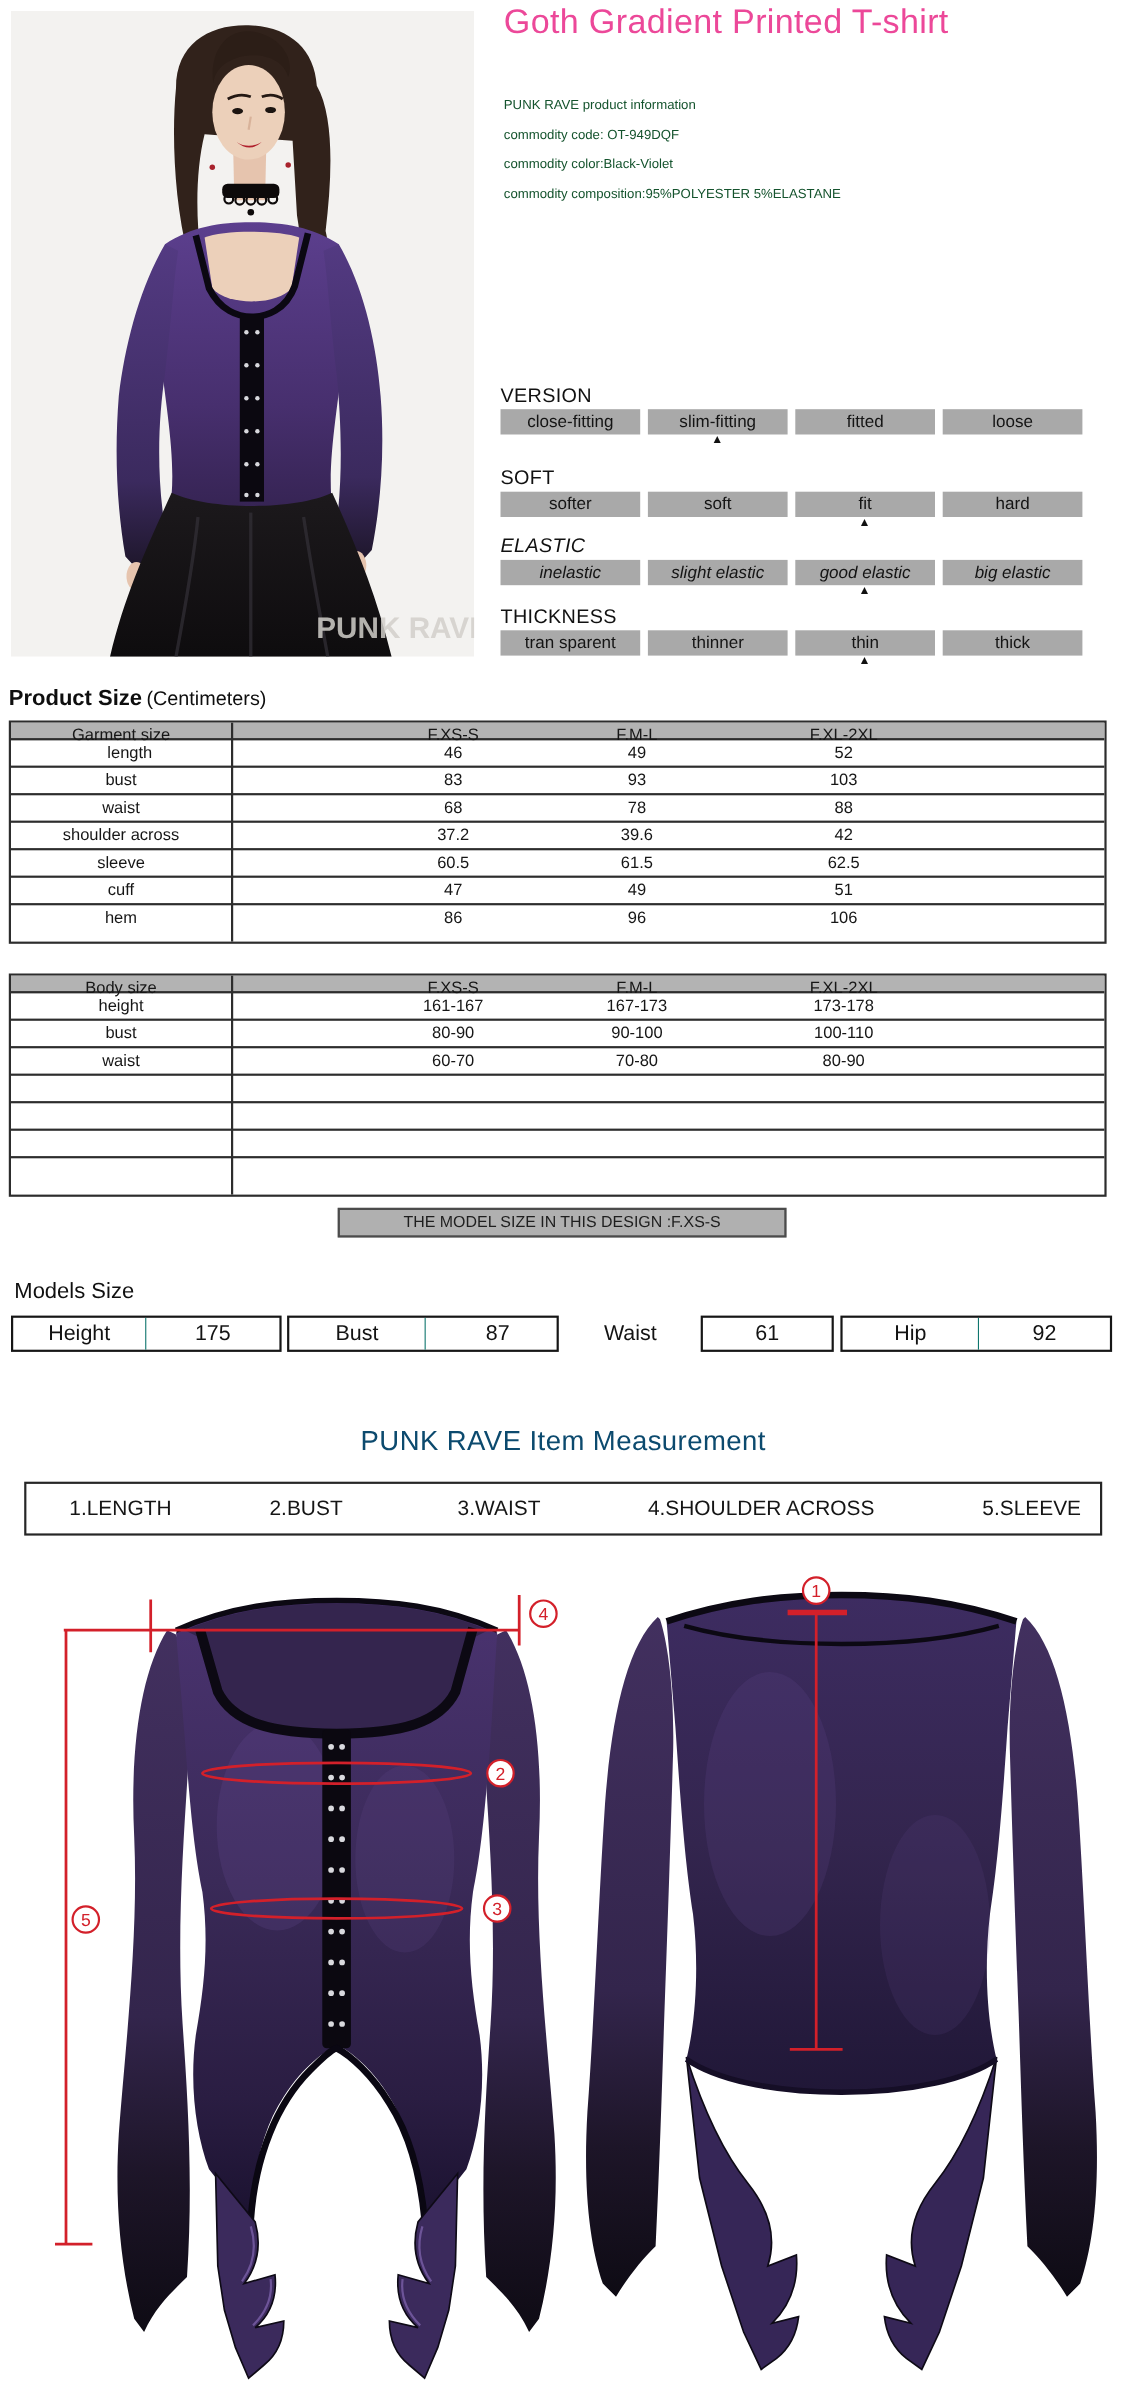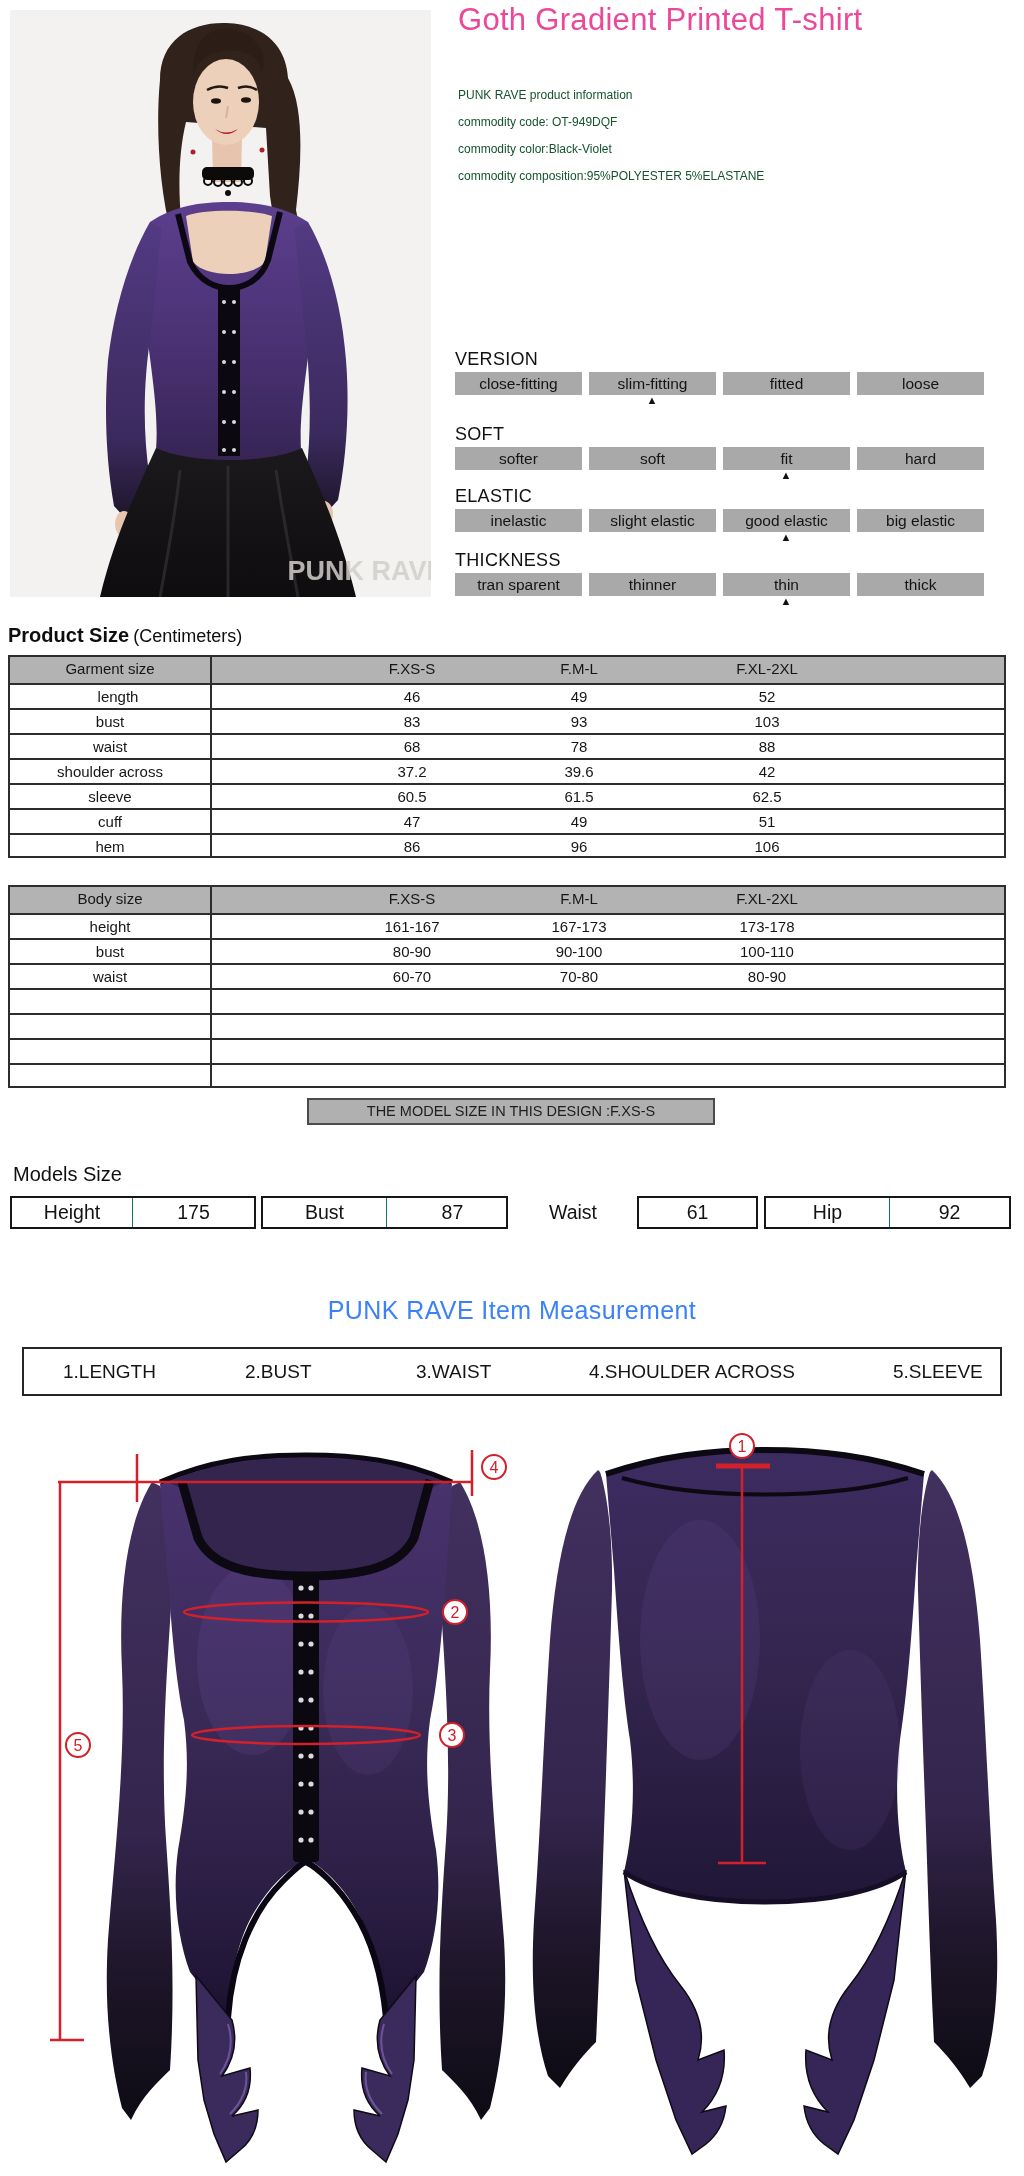--- a/index.html
+++ b/index.html
@@ -21,39 +21,39 @@
   .attr-arrowzone{position:relative;height:14px}
   .attr-arrow{position:absolute;top:-1px;font-size:11px;color:#111;transform:translateX(-50%)}
 
   .size-heading{position:absolute;left:8px;top:624px;font-size:18px;color:#0e0e0e;white-space:nowrap}
   .size-heading .bold{font-size:20px;font-weight:700;margin-right:4px}
 
   .sizetable{position:absolute;left:8px;width:998px;height:203px;border:2px solid #2d2d2d;background:#fff}
   #garment-table{top:655px}
   #body-table{top:885px}
   .trow{position:relative;height:25px;border-bottom:2px solid #2d2d2d}
-  .trow.thead{height:28px;background:#b3b3b3}
+  .trow.thead{height:16px;background:#b3b3b3}
   .sizetable .trow:nth-last-child(2){border-bottom:none}
   .tcell{position:absolute;top:0;transform:translateX(-50%);line-height:23px;font-size:15px;
          white-space:nowrap;color:#161616}
   .thead .tcell{line-height:24px}
   .vline{position:absolute;left:200px;top:0;bottom:0;width:2px;background:#2d2d2d}
 
   .model-note{position:absolute;left:307px;top:1098px;width:408px;height:27px;line-height:23px;
               background:#b0b0b0;border:2px solid #4b4b4b;text-align:center;font-size:14.5px;color:#1e1e1e}
 
   .models-heading{position:absolute;left:13px;top:1163px;font-size:20px;color:#101010}
   #models-row{position:absolute;left:0;top:1196px;width:1024px;height:33px}
   .mbox{position:absolute;top:0;height:33px;border:2px solid #161616;display:flex}
   .mcell{display:block;height:100%;line-height:28px;text-align:center;font-size:19.5px;color:#131313}
   .mcell + .mcell{border-left:1px solid #0f766e}
   .mplain{position:absolute;top:0;line-height:33px;text-align:center;font-size:19.5px;color:#131313}
 
   .meas-heading{position:absolute;left:0;top:1296px;width:1024px;text-align:center;
-                font-size:25px;color:#3b82f6;letter-spacing:.4px}
+                font-size:25px;color:#0c4a6e;letter-spacing:.4px}
   .legend-box{position:absolute;left:22px;top:1347px;width:980px;height:49px;border:2px solid #262626}
   .legend-item{position:absolute;top:0;line-height:45px;font-size:19px;white-space:nowrap;color:#151515}
 
   #diagram{position:absolute;left:0;top:1420px}
 </style>
 </head>
 <body>
 
 <div class="page">
 
@@ -168,21 +168,21 @@
         <div class="attr-row">
           <div class="attr-cell">softer</div>
           <div class="attr-cell">soft</div>
           <div class="attr-cell">fit</div>
           <div class="attr-cell">hard</div>
         </div>
         <div class="attr-arrowzone">
           <span class="attr-arrow" style="left: 331px;">▲</span>
         </div>
       </div>
-      <div class="attr-group" style="margin-bottom: 4px;">
+      <div class="attr-group" style="margin-bottom: 4px; font-style: italic;">
         <div class="attr-heading">ELASTIC</div>
         <div class="attr-row">
           <div class="attr-cell">inelastic</div>
           <div class="attr-cell">slight elastic</div>
           <div class="attr-cell">good elastic</div>
           <div class="attr-cell">big elastic</div>
         </div>
         <div class="attr-arrowzone">
           <span class="attr-arrow" style="left: 331px;">▲</span>
         </div>

